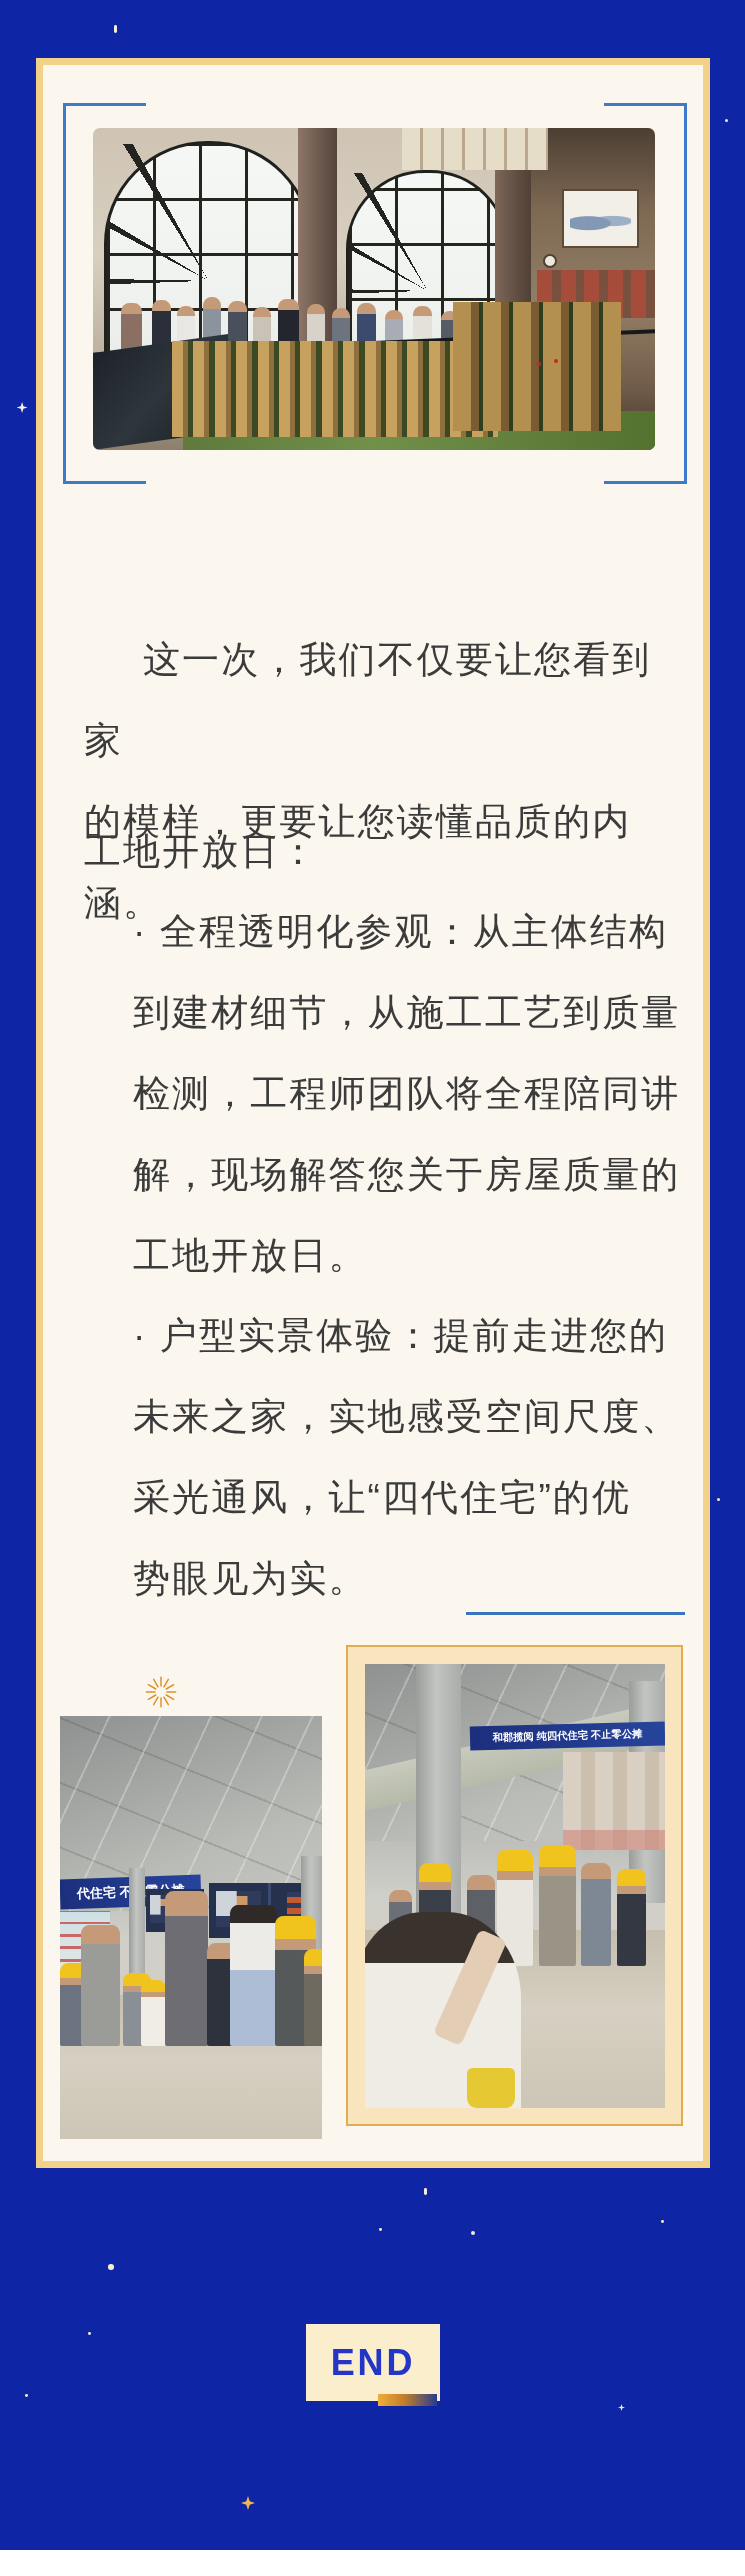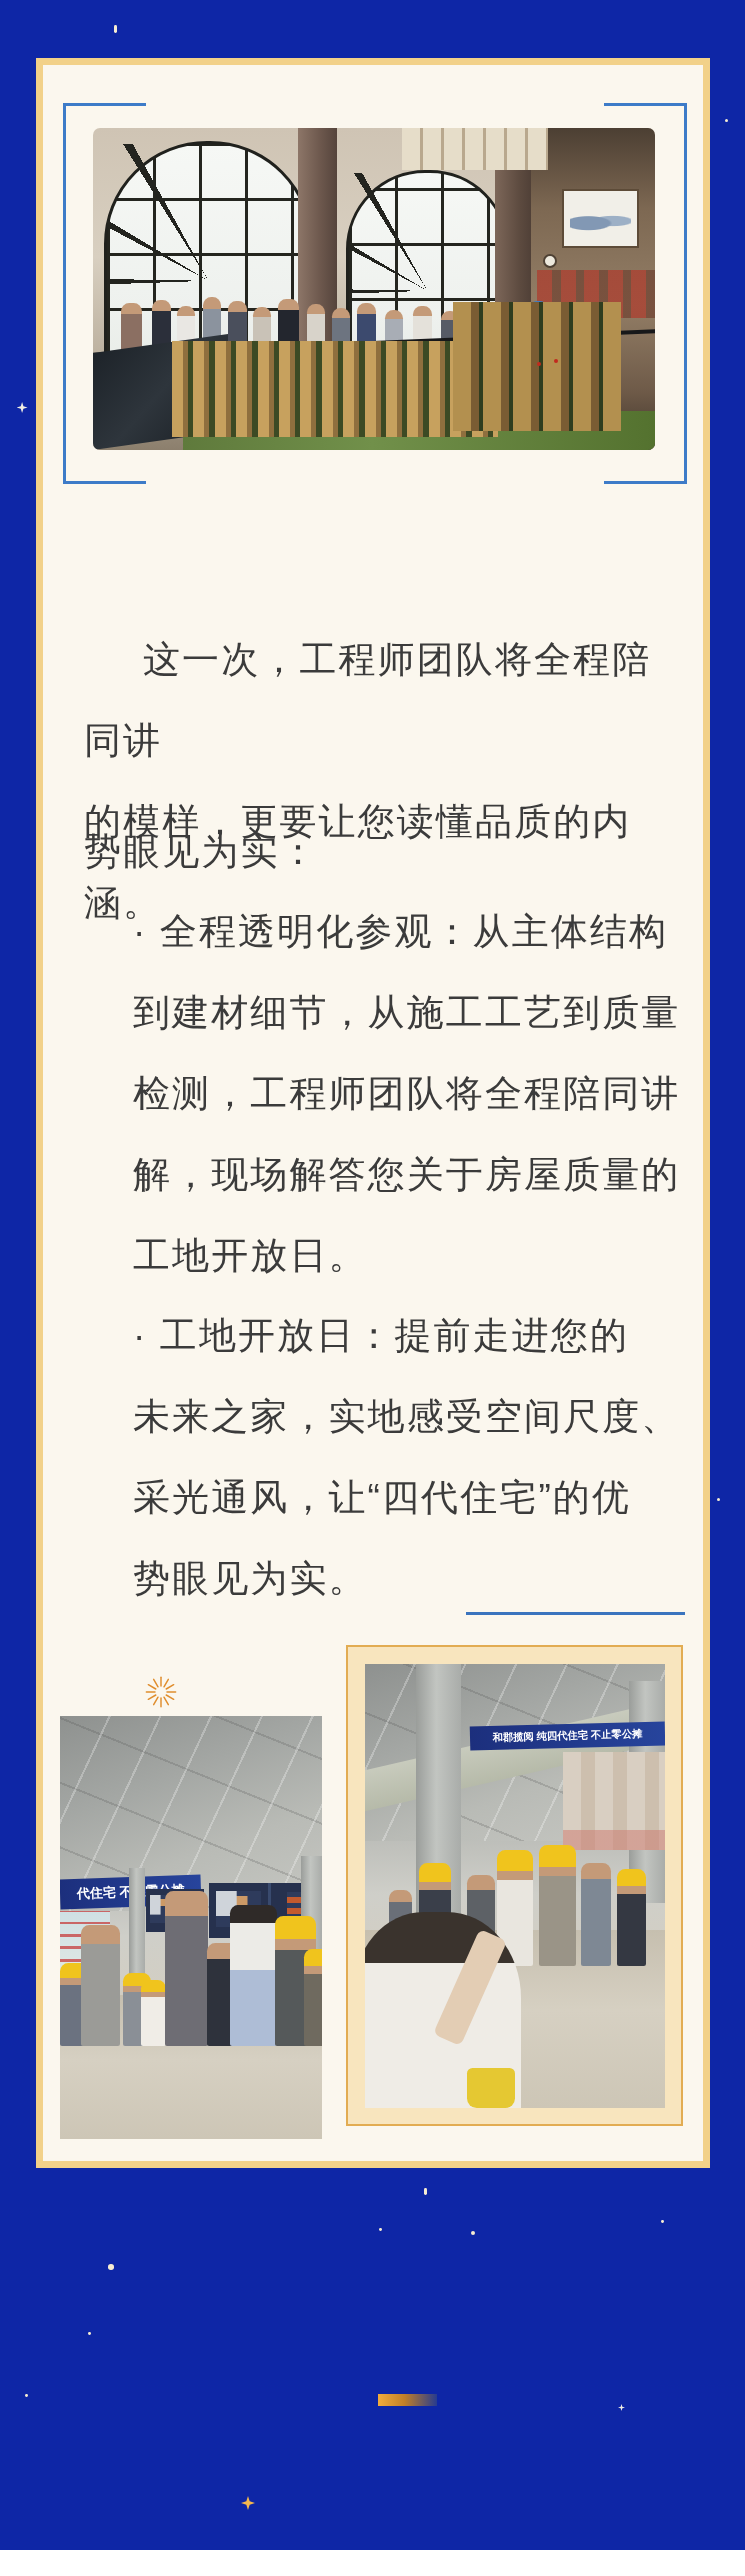--- a/index.html
+++ b/index.html
@@ -196,29 +196,29 @@
     <div class="rail2"></div>
     <div class="table"></div>
     <div class="greens"></div>
     <div class="towers"></div>
     <div class="towers2"></div>
     <div class="flag" style="left:79%;bottom:26%;"></div>
     <div class="flag" style="left:82%;bottom:27%;"></div>
   </div>
 
 
-  <div id="para1" class="bodytext abs">这一次，工程师团队将全程陪同讲
+  <div id="para1" class="bodytext abs">这一次，我们不仅要让您看到家
 的模样，更要让您读懂品质的内涵。</div>
-  <div id="heading1" class="bodytext abs">势眼见为实：</div>
+  <div id="heading1" class="bodytext abs">工地开放日：</div>
   <div id="bullet1" class="bodytext abs">· 全程透明化参观：从主体结构
 到建材细节，从施工工艺到质量
 检测，工程师团队将全程陪同讲
 解，现场解答您关于房屋质量的
 工地开放日。</div>
-  <div id="bullet2" class="bodytext abs">· 工地开放日：提前走进您的
+  <div id="bullet2" class="bodytext abs">· 户型实景体验：提前走进您的
 未来之家，实地感受空间尺度、
 采光通风，让“四代住宅”的优
 势眼见为实。</div>
 
   <div id="rule" class="abs"></div>
   <svg id="starburst" class="abs" viewBox="0 0 48 48">
     <g stroke="#E08E2E" stroke-width="2.2" stroke-linecap="round">
       <line x1="33" y1="24" x2="46" y2="24"></line>
         <line x1="31.8" y1="28.5" x2="43" y2="35"></line>
       <line x1="28.5" y1="31.8" x2="35" y2="43"></line>
@@ -289,17 +289,20 @@
         <i class="person h" style="--c:#9a9487;left:58%;width:37px;height:121px;"></i>
         <i class="person" style="--c:#7e8894;left:72%;width:30px;height:103px;"></i>
         <i class="person h" style="--c:#343842;left:84%;width:29px;height:97px;"></i>
       </div>
       <div class="fgperson"></div>
       <div class="fgarm"></div>
       <div class="basket"></div>
     </div>
   </div>
 
+  <div id="endbox" class="abs">
+    <span>END</span>
+  </div>
   <div id="endbar" class="abs"></div>
 
   <div id="bottomstrip" class="abs"></div>
 </div>
 
 
 </body></html>

